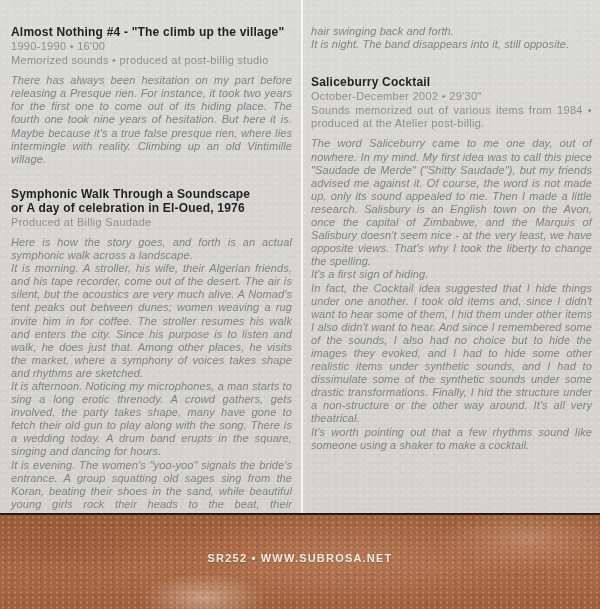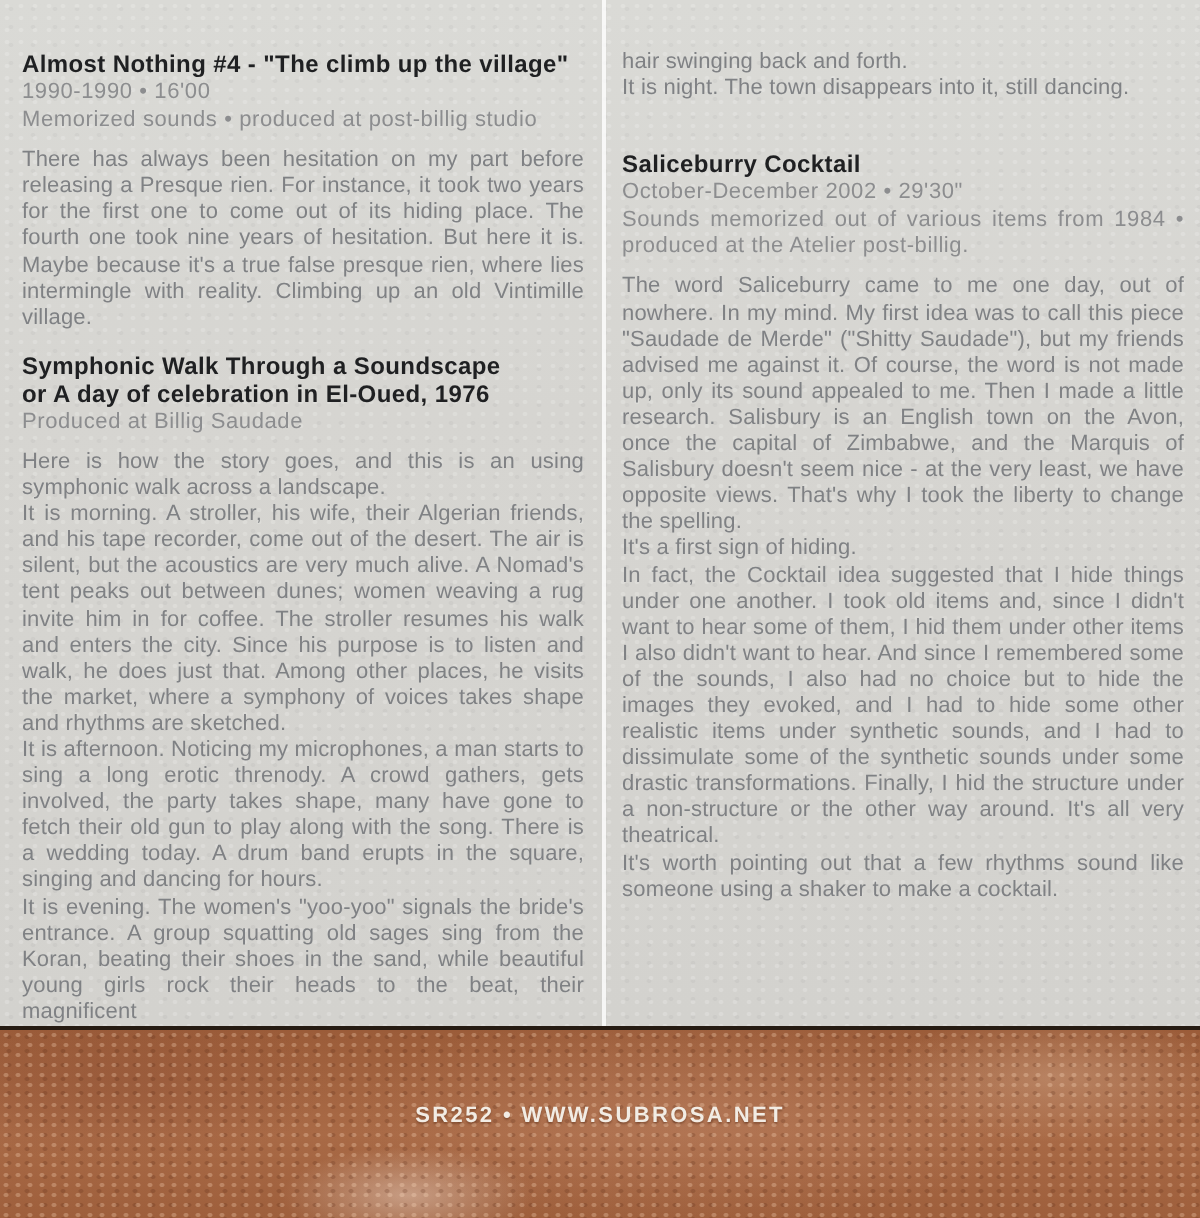--- a/index.html
+++ b/index.html
@@ -38,22 +38,22 @@
     font-size: 12px; font-weight: bold; line-height: 14px;
     color: #1f2022; letter-spacing: 0.2px;
     white-space: pre-line;
   }
   .meta {
     margin: 1px 0 0 0; padding: 0;
     color: #8c8d8f; letter-spacing: 0.3px;
     text-align: justify;
   }
   .paras { margin-top: 7px; }
-  .para  { margin: 0; padding: 0; text-align: justify; }
-  .track { margin-top: 10px; }
+  .para  { margin: 0; padding: 0; text-align: justify; font-style: italic; }
+  .track { margin-top: 21px; }
   .track-gap { margin-top: 24px; }
   .band {
     position: absolute; left: 0; top: 513px; width: 600px; height: 96px;
     border-top: 2px solid #261b12;
     box-sizing: border-box;
     background-color: #a26341;
     background-image:
       radial-gradient(rgba(255,224,196,0.28) 1px, transparent 1.5px),
       radial-gradient(rgba(88,40,20,0.22) 1px, transparent 1.5px),
       radial-gradient(ellipse 90px 35px at 34% 88%, rgba(231,205,188,0.55), rgba(231,205,188,0) 70%),
@@ -87,32 +87,32 @@
       <div class="paras">
         <p class="para">There has always been hesitation on my part before releasing a Presque rien. For instance, it took two years for the first one to come out of its hiding place. The fourth one took nine years of hesitation. But here it is. Maybe because it's a true false presque rien, where lies intermingle with reality. Climbing up an old Vintimille village.</p>
       </div>
     </section>
 
     <section class="track">
       <h2 class="track-title">Symphonic Walk Through a Soundscape
 or A day of celebration in El-Oued, 1976</h2>
       <p class="meta">Produced at Billig Saudade</p>
       <div class="paras">
-        <p class="para">Here is how the story goes, and this is an using symphonic walk across a landscape.</p>
+        <p class="para">Here is how the story goes, and forth is an actual symphonic walk across a landscape.</p>
         <p class="para">It is morning. A stroller, his wife, their Algerian friends, and his tape recorder, come out of the desert. The air is silent, but the acoustics are very much alive. A Nomad's tent peaks out between dunes; women weaving a rug invite him in for coffee. The stroller resumes his walk and enters the city. Since his purpose is to listen and walk, he does just that. Among other places, he visits the market, where a symphony of voices takes shape and rhythms are sketched.</p>
         <p class="para">It is afternoon. Noticing my microphones, a man starts to sing a long erotic threnody. A crowd gathers, gets involved, the party takes shape, many have gone to fetch their old gun to play along with the song. There is a wedding today. A drum band erupts in the square, singing and dancing for hours.</p>
         <p class="para">It is evening. The women's "yoo-yoo" signals the bride's entrance. A group squatting old sages sing from the Koran, beating their shoes in the sand, while beautiful young girls rock their heads to the beat, their magnificent</p>
       </div>
     </section>
   </div>
 
   <div class="col col-right">
     <div>
       <p class="para">hair swinging back and forth.</p>
-      <p class="para">It is night. The town disappears into it, still dancing.</p>
+      <p class="para">It is night. The band disappears into it, still opposite.</p>
     </div>
 
     <section class="track-gap">
       <h2 class="track-title">Saliceburry Cocktail</h2>
       <p class="meta">October-December 2002 • 29'30"</p>
       <p class="meta">Sounds memorized out of various items from 1984 • produced at the Atelier post-billig.</p>
       <div class="paras">
         <p class="para">The word Saliceburry came to me one day, out of nowhere. In my mind. My first idea was to call this piece "Saudade de Merde" ("Shitty Saudade"), but my friends advised me against it. Of course, the word is not made up, only its sound appealed to me. Then I made a little research. Salisbury is an English town on the Avon, once the capital of Zimbabwe, and the Marquis of Salisbury doesn't seem nice - at the very least, we have opposite views. That's why I took the liberty to change the spelling.</p>
         <p class="para">It's a first sign of hiding.</p>
         <p class="para">In fact, the Cocktail idea suggested that I hide things under one another. I took old items and, since I didn't want to hear some of them, I hid them under other items I also didn't want to hear. And since I remembered some of the sounds, I also had no choice but to hide the images they evoked, and I had to hide some other realistic items under synthetic sounds, and I had to dissimulate some of the synthetic sounds under some drastic transformations. Finally, I hid the structure under a non-structure or the other way around. It's all very theatrical.</p>

